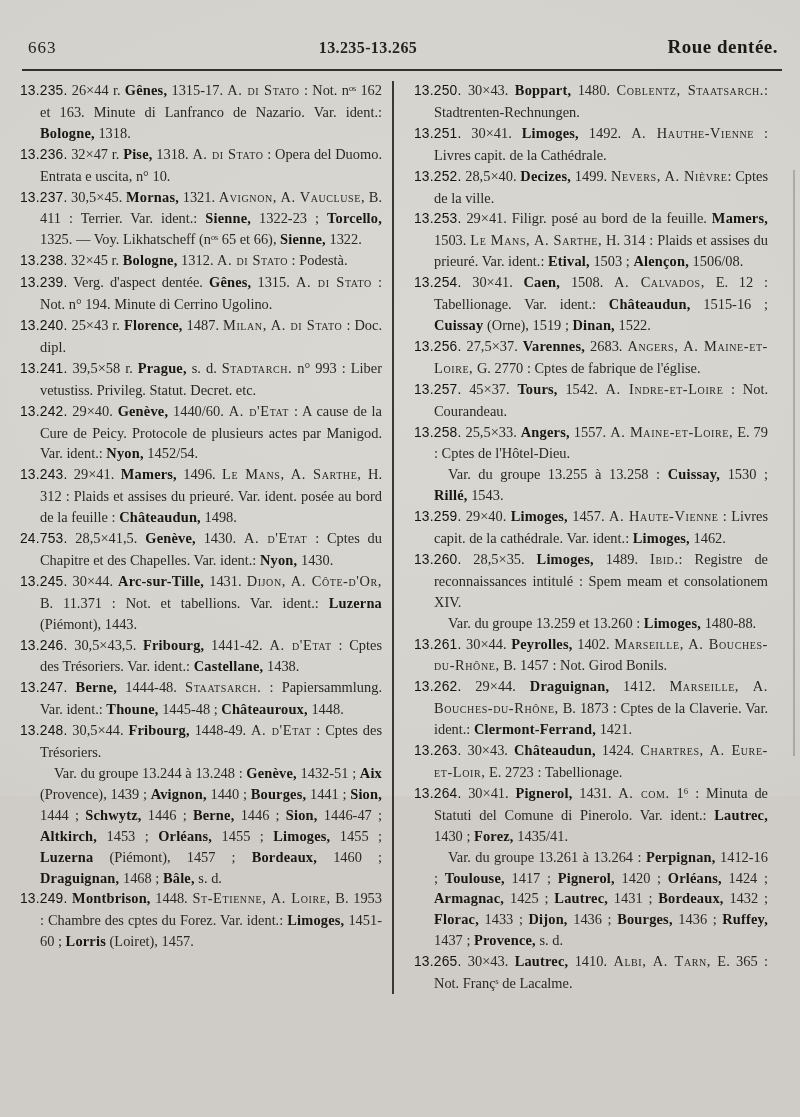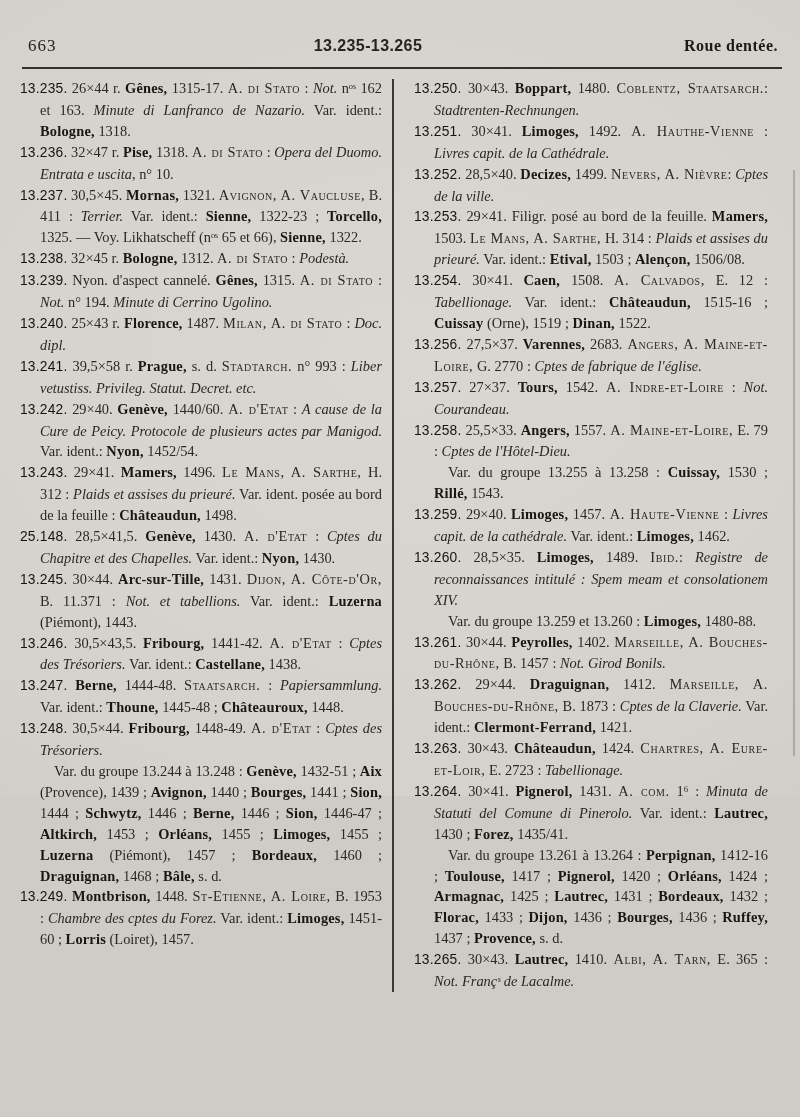--- a/index.html
+++ b/index.html
@@ -17,43 +17,43 @@
   }
   
   .page::after{
     content:"";position:absolute;top:170px;bottom:40px;right:5px;width:2px;
     background:rgba(70,68,62,.28);filter:blur(.4px);
   }
   .header{display:flex;align-items:baseline;padding:14px 8px 0 10px;}
   .header .pageno{width:150px;font-size:17px;letter-spacing:1px;}
   .header .range{
     flex:1;text-align:center;
-    font-family:Liberation Sans, sans-serif;
+    font-family:Liberation Serif, serif;
     font-weight:700;font-size:16px;letter-spacing:.4px;
   }
   .header .title{
-    width:220px;text-align:right;font-weight:700;font-size:16px;letter-spacing:.5px;
+    width:220px;text-align:right;font-weight:700;font-size:19px;letter-spacing:.5px;
     color:#1c1a17;
   }
   .rule{height:0;border-top:2px solid #33312d;margin:11px 4px 0 4px;}
   .cols{display:flex;margin-top:9px;}
   .col{width:374px;box-sizing:border-box;}
   .col.left{padding:0 10px 0 2px;}
   .col.right{padding:0 0 0 20px;}
   .divider{width:2px;background:#3a3833;margin-top:1px;}
   p.entry{
     margin:0;text-align:justify;
     font-size:14.4px;line-height:20.9px;
     padding-left:20px;text-indent:-20px;
     color:#2a2824;
   }
   p.entry.var{text-indent:14px;}
   .s-n{}
   .s-b{font-weight:700;color:#191713;letter-spacing:.2px;}
-  .s-i{font-style:italic;}
+  .s-i{}
   .s-sc{font-variant:small-caps;letter-spacing:.6px;margin-top:23px;}
   .s-num{
     font-family:"Liberation Sans","DejaVu Sans",sans-serif;
     font-weight:400;font-size:13.8px;color:#161411;letter-spacing:.2px;
   }
 </style>
 </head>
 <body>
 
 <div class="page">
@@ -62,42 +62,42 @@
     <div class="range">13.235-13.265</div>
     <div class="title">Roue dentée.</div>
   </div>
   <div class="rule"></div>
   <div class="cols">
     <div class="col left">
         <p class="entry"><span class="s-num">13.235.</span><span class="s-n"> 26×44 r. </span><span class="s-b">Gênes,</span><span class="s-n"> 1315-17. </span><span class="s-sc">A. di Stato</span><span class="s-n"> : </span><span class="s-i">Not.</span><span class="s-n"> nᵒˢ 162 et 163. </span><span class="s-i">Minute di Lanfranco de Nazario.</span><span class="s-n"> Var. ident.: </span><span class="s-b">Bologne,</span><span class="s-n"> 1318.</span></p>
         <p class="entry"><span class="s-num">13.236.</span><span class="s-n"> 32×47 r. </span><span class="s-b">Pise,</span><span class="s-n"> 1318. </span><span class="s-sc">A. di Stato</span><span class="s-n"> : </span><span class="s-i">Opera del Duomo. Entrata e uscita</span><span class="s-n">, n° 10.</span></p>
         <p class="entry"><span class="s-num">13.237.</span><span class="s-n"> 30,5×45. </span><span class="s-b">Mornas,</span><span class="s-n"> 1321. </span><span class="s-sc">Avignon, A. Vaucluse,</span><span class="s-n"> B. 411 : </span><span class="s-i">Terrier.</span><span class="s-n"> Var. ident.: </span><span class="s-b">Sienne,</span><span class="s-n"> 1322-23 ; </span><span class="s-b">Torcello,</span><span class="s-n"> 1325. — Voy. Likhatscheff (nᵒˢ 65 et 66), </span><span class="s-b">Sienne,</span><span class="s-n"> 1322.</span></p>
         <p class="entry"><span class="s-num">13.238.</span><span class="s-n"> 32×45 r. </span><span class="s-b">Bologne,</span><span class="s-n"> 1312. </span><span class="s-sc">A. di Stato</span><span class="s-n"> : </span><span class="s-i">Podestà.</span></p>
-        <p class="entry"><span class="s-num">13.239.</span><span class="s-n"> Nyon. d'aspect cannelé. </span><span class="s-b">Gênes,</span><span class="s-n"> 1315. </span><span class="s-sc">A. di Stato</span><span class="s-n"> : </span><span class="s-i">Not.</span><span class="s-n"> n° 194. </span><span class="s-i">Minute di Cerrino Ugolino.</span></p>
+        <p class="entry"><span class="s-num">13.239.</span><span class="s-n"> Verg. d'aspect dentée. </span><span class="s-b">Gênes,</span><span class="s-n"> 1315. </span><span class="s-sc">A. di Stato</span><span class="s-n"> : </span><span class="s-i">Not.</span><span class="s-n"> n° 194. </span><span class="s-i">Minute di Cerrino Ugolino.</span></p>
         <p class="entry"><span class="s-num">13.240.</span><span class="s-n"> 25×43 r. </span><span class="s-b">Florence,</span><span class="s-n"> 1487. </span><span class="s-sc">Milan, A. di Stato</span><span class="s-n"> : </span><span class="s-i">Doc. dipl.</span></p>
         <p class="entry"><span class="s-num">13.241.</span><span class="s-n"> 39,5×58 r. </span><span class="s-b">Prague,</span><span class="s-n"> s. d. </span><span class="s-sc">Stadtarch.</span><span class="s-n"> n° 993 : </span><span class="s-i">Liber vetustiss. Privileg. Statut. Decret. etc.</span></p>
         <p class="entry"><span class="s-num">13.242.</span><span class="s-n"> 29×40. </span><span class="s-b">Genève,</span><span class="s-n"> 1440/60. </span><span class="s-sc">A. d'Etat</span><span class="s-n"> : </span><span class="s-i">A cause de la Cure de Peicy. Protocole de plusieurs actes par Manigod.</span><span class="s-n"> Var. ident.: </span><span class="s-b">Nyon,</span><span class="s-n"> 1452/54.</span></p>
         <p class="entry"><span class="s-num">13.243.</span><span class="s-n"> 29×41. </span><span class="s-b">Mamers,</span><span class="s-n"> 1496. </span><span class="s-sc">Le Mans, A. Sarthe,</span><span class="s-n"> H. 312 : </span><span class="s-i">Plaids et assises du prieuré.</span><span class="s-n"> Var. ident. posée au bord de la feuille : </span><span class="s-b">Châteaudun,</span><span class="s-n"> 1498.</span></p>
-        <p class="entry"><span class="s-num">25.148.</span><span class="s-n"> 28,5×41,5. </span><span class="s-b">Genève,</span><span class="s-n"> 1430. </span><span class="s-sc">A. d'Etat</span><span class="s-n"> : </span><span class="s-i">Cptes du Chapitre et des Chapelles.</span><span class="s-n"> Var. ident.: </span><span class="s-b">Nyon,</span><span class="s-n"> 1430.</span></p>
+        <p class="entry"><span class="s-num">24.753.</span><span class="s-n"> 28,5×41,5. </span><span class="s-b">Genève,</span><span class="s-n"> 1430. </span><span class="s-sc">A. d'Etat</span><span class="s-n"> : </span><span class="s-i">Cptes du Chapitre et des Chapelles.</span><span class="s-n"> Var. ident.: </span><span class="s-b">Nyon,</span><span class="s-n"> 1430.</span></p>
         <p class="entry"><span class="s-num">13.245.</span><span class="s-n"> 30×44. </span><span class="s-b">Arc-sur-Tille,</span><span class="s-n"> 1431. </span><span class="s-sc">Dijon, A. Côte-d'Or,</span><span class="s-n"> B. 11.371 : </span><span class="s-i">Not. et tabellions.</span><span class="s-n"> Var. ident.: </span><span class="s-b">Luzerna</span><span class="s-n"> (Piémont), 1443.</span></p>
         <p class="entry"><span class="s-num">13.246.</span><span class="s-n"> 30,5×43,5. </span><span class="s-b">Fribourg,</span><span class="s-n"> 1441-42. </span><span class="s-sc">A. d'Etat</span><span class="s-n"> : </span><span class="s-i">Cptes des Trésoriers.</span><span class="s-n"> Var. ident.: </span><span class="s-b">Castellane,</span><span class="s-n"> 1438.</span></p>
         <p class="entry"><span class="s-num">13.247.</span><span class="s-n"> </span><span class="s-b">Berne,</span><span class="s-n"> 1444-48. </span><span class="s-sc">Staatsarch.</span><span class="s-n"> : </span><span class="s-i">Papiersammlung.</span><span class="s-n"> Var. ident.: </span><span class="s-b">Thoune,</span><span class="s-n"> 1445-48 ; </span><span class="s-b">Châteauroux,</span><span class="s-n"> 1448.</span></p>
         <p class="entry"><span class="s-num">13.248.</span><span class="s-n"> 30,5×44. </span><span class="s-b">Fribourg,</span><span class="s-n"> 1448-49. </span><span class="s-sc">A. d'Etat</span><span class="s-n"> : </span><span class="s-i">Cptes des Trésoriers.</span></p>
         <p class="entry var"><span class="s-n">Var. du groupe 13.244 à 13.248 : </span><span class="s-b">Genève,</span><span class="s-n"> 1432-51 ; </span><span class="s-b">Aix</span><span class="s-n"> (Provence), 1439 ; </span><span class="s-b">Avignon,</span><span class="s-n"> 1440 ; </span><span class="s-b">Bourges,</span><span class="s-n"> 1441 ; </span><span class="s-b">Sion,</span><span class="s-n"> 1444 ; </span><span class="s-b">Schwytz,</span><span class="s-n"> 1446 ; </span><span class="s-b">Berne,</span><span class="s-n"> 1446 ; </span><span class="s-b">Sion,</span><span class="s-n"> 1446-47 ; </span><span class="s-b">Altkirch,</span><span class="s-n"> 1453 ; </span><span class="s-b">Orléans,</span><span class="s-n"> 1455 ; </span><span class="s-b">Limoges,</span><span class="s-n"> 1455 ; </span><span class="s-b">Luzerna</span><span class="s-n"> (Piémont), 1457 ; </span><span class="s-b">Bordeaux,</span><span class="s-n"> 1460 ; </span><span class="s-b">Draguignan,</span><span class="s-n"> 1468 ; </span><span class="s-b">Bâle,</span><span class="s-n"> s. d.</span></p>
         <p class="entry"><span class="s-num">13.249.</span><span class="s-n"> </span><span class="s-b">Montbrison,</span><span class="s-n"> 1448. </span><span class="s-sc">St-Etienne, A. Loire,</span><span class="s-n"> B. 1953 : </span><span class="s-i">Chambre des cptes du Forez.</span><span class="s-n"> Var. ident.: </span><span class="s-b">Limoges,</span><span class="s-n"> 1451-60 ; </span><span class="s-b">Lorris</span><span class="s-n"> (Loiret), 1457.</span></p>
       </div>
     <div class="divider"></div>
     <div class="col right">
         <p class="entry"><span class="s-num">13.250.</span><span class="s-n"> 30×43. </span><span class="s-b">Boppart,</span><span class="s-n"> 1480. </span><span class="s-sc">Coblentz, Staatsarch.</span><span class="s-n">: </span><span class="s-i">Stadtrenten-Rechnungen.</span></p>
         <p class="entry"><span class="s-num">13.251.</span><span class="s-n"> 30×41. </span><span class="s-b">Limoges,</span><span class="s-n"> 1492. </span><span class="s-sc">A. Hauthe-Vienne</span><span class="s-n"> : </span><span class="s-i">Livres capit. de la Cathédrale.</span></p>
         <p class="entry"><span class="s-num">13.252.</span><span class="s-n"> 28,5×40. </span><span class="s-b">Decizes,</span><span class="s-n"> 1499. </span><span class="s-sc">Nevers, A. Nièvre</span><span class="s-n">: </span><span class="s-i">Cptes de la ville.</span></p>
         <p class="entry"><span class="s-num">13.253.</span><span class="s-n"> 29×41. Filigr. posé au bord de la feuille. </span><span class="s-b">Mamers,</span><span class="s-n"> 1503. </span><span class="s-sc">Le Mans, A. Sarthe,</span><span class="s-n"> H. 314 : </span><span class="s-i">Plaids et assises du prieuré.</span><span class="s-n"> Var. ident.: </span><span class="s-b">Etival,</span><span class="s-n"> 1503 ; </span><span class="s-b">Alençon,</span><span class="s-n"> 1506/08.</span></p>
         <p class="entry"><span class="s-num">13.254.</span><span class="s-n"> 30×41. </span><span class="s-b">Caen,</span><span class="s-n"> 1508. </span><span class="s-sc">A. Calvados,</span><span class="s-n"> E. 12 : </span><span class="s-i">Tabellionage.</span><span class="s-n"> Var. ident.: </span><span class="s-b">Châteaudun,</span><span class="s-n"> 1515-16 ; </span><span class="s-b">Cuissay</span><span class="s-n"> (Orne), 1519 ; </span><span class="s-b">Dinan,</span><span class="s-n"> 1522.</span></p>
         <p class="entry"><span class="s-num">13.256.</span><span class="s-n"> 27,5×37. </span><span class="s-b">Varennes,</span><span class="s-n"> 2683. </span><span class="s-sc">Angers, A. Maine-et-Loire,</span><span class="s-n"> G. 2770 : </span><span class="s-i">Cptes de fabrique de l'église.</span></p>
-        <p class="entry"><span class="s-num">13.257.</span><span class="s-n"> 27×37. </span><span class="s-b">Tours,</span><span class="s-n"> 1542. </span><span class="s-sc">A. Indre-et-Loire</span><span class="s-n"> : </span><span class="s-i">Not. Courandeau.</span></p>
+        <p class="entry"><span class="s-num">13.257.</span><span class="s-n"> 45×37. </span><span class="s-b">Tours,</span><span class="s-n"> 1542. </span><span class="s-sc">A. Indre-et-Loire</span><span class="s-n"> : </span><span class="s-i">Not. Courandeau.</span></p>
         <p class="entry"><span class="s-num">13.258.</span><span class="s-n"> 25,5×33. </span><span class="s-b">Angers,</span><span class="s-n"> 1557. </span><span class="s-sc">A. Maine-et-Loire,</span><span class="s-n"> E. 79 : </span><span class="s-i">Cptes de l'Hôtel-Dieu.</span></p>
         <p class="entry var"><span class="s-n">Var. du groupe 13.255 à 13.258 : </span><span class="s-b">Cuissay,</span><span class="s-n"> 1530 ; </span><span class="s-b">Rillé,</span><span class="s-n"> 1543.</span></p>
         <p class="entry"><span class="s-num">13.259.</span><span class="s-n"> 29×40. </span><span class="s-b">Limoges,</span><span class="s-n"> 1457. </span><span class="s-sc">A. Haute-Vienne</span><span class="s-n"> : </span><span class="s-i">Livres capit. de la cathédrale.</span><span class="s-n"> Var. ident.: </span><span class="s-b">Limoges,</span><span class="s-n"> 1462.</span></p>
         <p class="entry"><span class="s-num">13.260.</span><span class="s-n"> 28,5×35. </span><span class="s-b">Limoges,</span><span class="s-n"> 1489. </span><span class="s-sc">Ibid.</span><span class="s-n">: </span><span class="s-i">Registre de reconnaissances intitulé : Spem meam et consolationem XIV.</span></p>
         <p class="entry var"><span class="s-n">Var. du groupe 13.259 et 13.260 : </span><span class="s-b">Limoges,</span><span class="s-n"> 1480-88.</span></p>
         <p class="entry"><span class="s-num">13.261.</span><span class="s-n"> 30×44. </span><span class="s-b">Peyrolles,</span><span class="s-n"> 1402. </span><span class="s-sc">Marseille, A. Bouches-du-Rhône,</span><span class="s-n"> B. 1457 : </span><span class="s-i">Not. Girod Bonils.</span></p>
         <p class="entry"><span class="s-num">13.262.</span><span class="s-n"> 29×44. </span><span class="s-b">Draguignan,</span><span class="s-n"> 1412. </span><span class="s-sc">Marseille, A. Bouches-du-Rhône,</span><span class="s-n"> B. 1873 : </span><span class="s-i">Cptes de la Claverie.</span><span class="s-n"> Var. ident.: </span><span class="s-b">Clermont-Ferrand,</span><span class="s-n"> 1421.</span></p>
         <p class="entry"><span class="s-num">13.263.</span><span class="s-n"> 30×43. </span><span class="s-b">Châteaudun,</span><span class="s-n"> 1424. </span><span class="s-sc">Chartres, A. Eure-et-Loir,</span><span class="s-n"> E. 2723 : </span><span class="s-i">Tabellionage.</span></p>
         <p class="entry"><span class="s-num">13.264.</span><span class="s-n"> 30×41. </span><span class="s-b">Pignerol,</span><span class="s-n"> 1431. </span><span class="s-sc">A. com.</span><span class="s-n"> 1⁶ : </span><span class="s-i">Minuta de Statuti del Comune di Pinerolo.</span><span class="s-n"> Var. ident.: </span><span class="s-b">Lautrec,</span><span class="s-n"> 1430 ; </span><span class="s-b">Forez,</span><span class="s-n"> 1435/41.</span></p>
         <p class="entry var"><span class="s-n">Var. du groupe 13.261 à 13.264 : </span><span class="s-b">Perpignan,</span><span class="s-n"> 1412-16 ; </span><span class="s-b">Toulouse,</span><span class="s-n"> 1417 ; </span><span class="s-b">Pignerol,</span><span class="s-n"> 1420 ; </span><span class="s-b">Orléans,</span><span class="s-n"> 1424 ; </span><span class="s-b">Armagnac,</span><span class="s-n"> 1425 ; </span><span class="s-b">Lautrec,</span><span class="s-n"> 1431 ; </span><span class="s-b">Bordeaux,</span><span class="s-n"> 1432 ; </span><span class="s-b">Florac,</span><span class="s-n"> 1433 ; </span><span class="s-b">Dijon,</span><span class="s-n"> 1436 ; </span><span class="s-b">Bourges,</span><span class="s-n"> 1436 ; </span><span class="s-b">Ruffey,</span><span class="s-n"> 1437 ; </span><span class="s-b">Provence,</span><span class="s-n"> s. d.</span></p>

